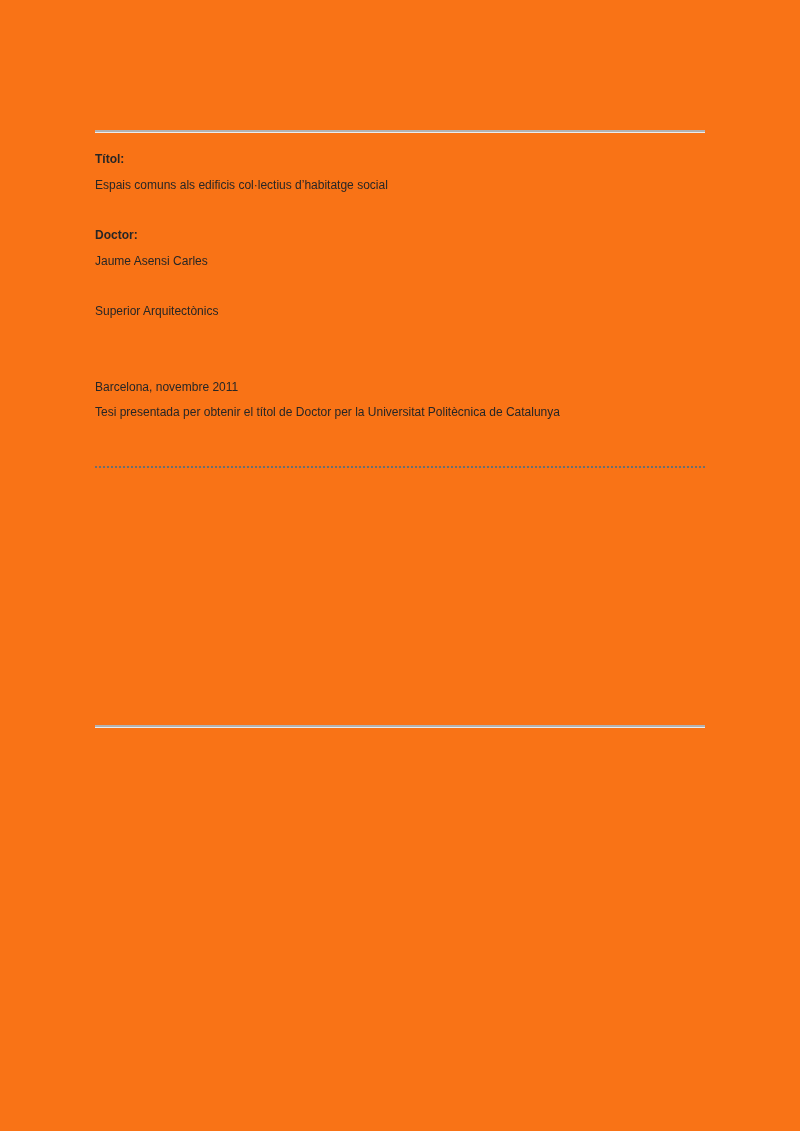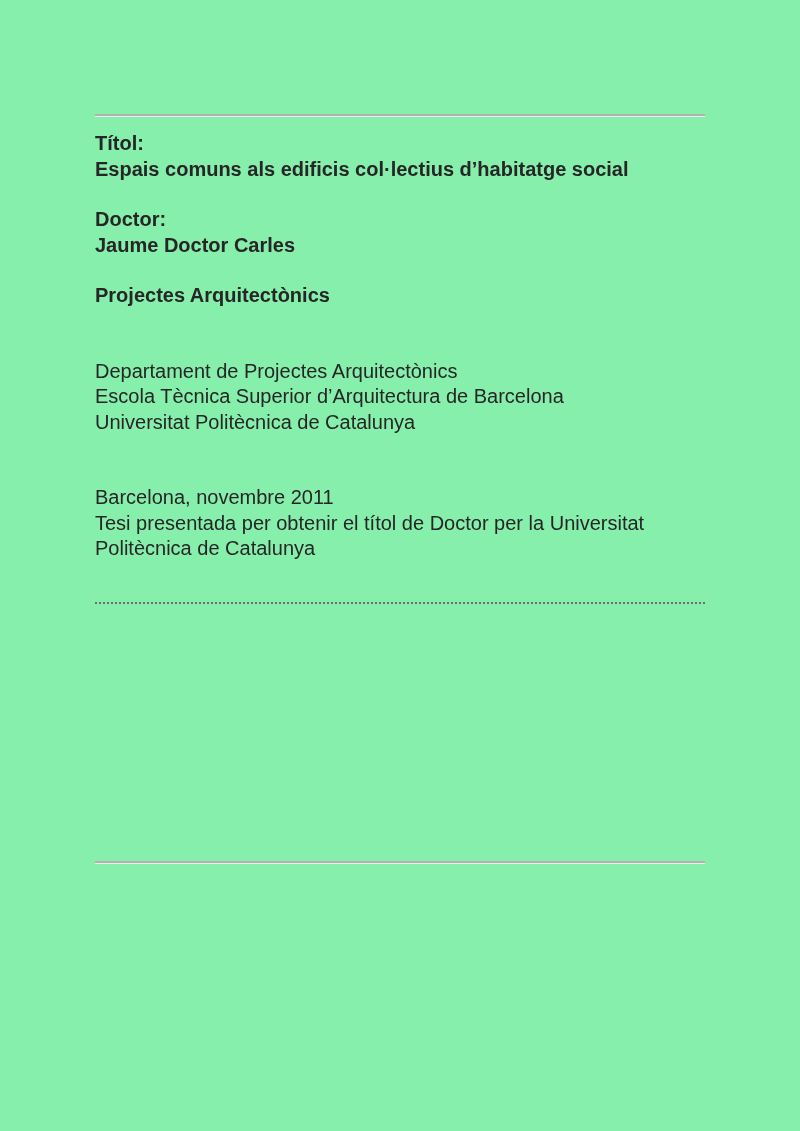--- a/index.html
+++ b/index.html
@@ -5,43 +5,43 @@
   html, body {
     margin: 0;
     padding: 0;
     background: #ffffff;
   }
   .page {
     position: relative;
     width: 800px;
     height: 1131px;
     margin: 0 auto;
-    background: #86efac;
+    background: #f97316;
     box-sizing: border-box;
-    padding: 0 95px;
+    padding: 16px 95px;
     font-family: "Liberation Sans", "DejaVu Sans", sans-serif;
-    font-size: 20px;
+    font-size: 12px;
     line-height: 25.5px;
     color: #262626;
     overflow: hidden;
   }
   hr.rule {
     border: none;
     border-top: 2px solid #b2b2b2;
     border-bottom: 1px solid #ececec;
     margin: 0;
     height: 0;
   }
   hr.rule.top { margin-top: 114px; }
   hr.rule.bottom { margin-top: 257px; }
 
   .field { margin-bottom: 25px; }
   .field:first-of-type { margin-top: 14px; }
   .field .label { font-weight: bold; }
-  .field .value { font-weight: bold; }
+  .field .value { font-weight: normal; }
 
   .affiliation { margin-top: 50px; }
   .date-line { margin-top: 50px; }
   .statement { }
 
   .dotted-line {
     margin-top: 40px;
     height: 0;
     border-bottom: 2px dotted #6e6e6e;
   }
@@ -53,35 +53,30 @@
 
   <hr class="rule top">
 
   <div class="field">
     <div class="label">Títol:</div>
     <div class="value">Espais comuns als edificis col·lectius d’habitatge social</div>
   </div>
 
   <div class="field">
     <div class="label">Doctor:</div>
-    <div class="value">Jaume Doctor Carles</div>
+    <div class="value">Jaume Asensi Carles</div>
   </div>
 
   <div class="field">
   </div>
 
   <div class="field">
-    <div class="value">Projectes Arquitectònics</div>
+    <div class="value">Superior Arquitectònics</div>
   </div>
 
-  <div class="affiliation">
-    <div>Departament de Projectes Arquitectònics</div>
-    <div>Escola Tècnica Superior d’Arquitectura de Barcelona</div>
-    <div>Universitat Politècnica de Catalunya</div>
-  </div>
 
   <div class="date-line">Barcelona, novembre 2011</div>
 
   <div class="statement">Tesi presentada per obtenir el títol de Doctor per la Universitat Politècnica de Catalunya</div>
 
   <div class="dotted-line"></div>
 
   <hr class="rule bottom">
 
 </div>

